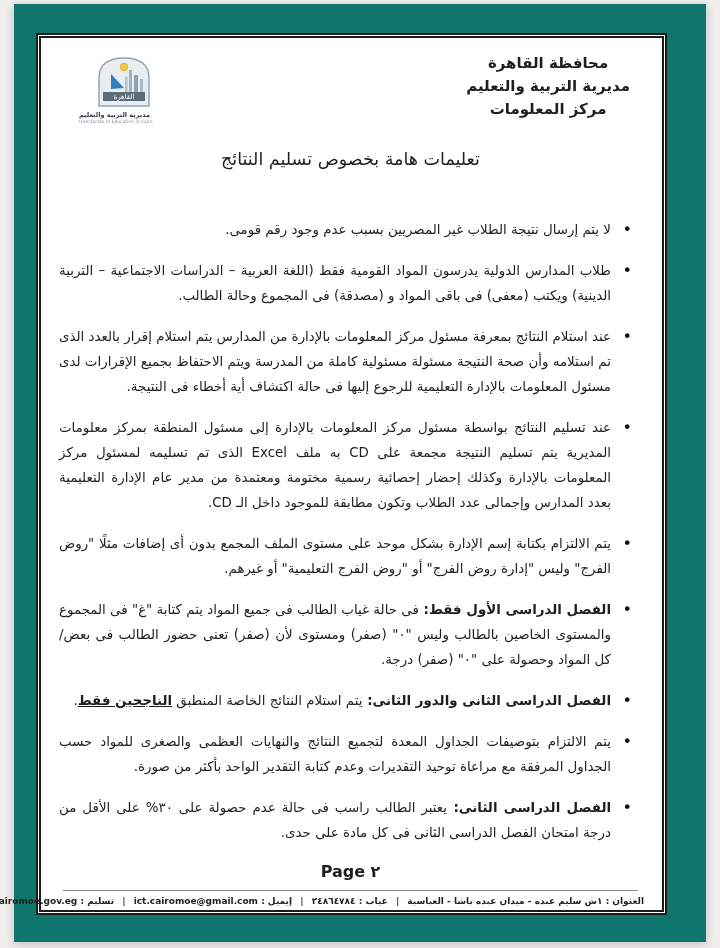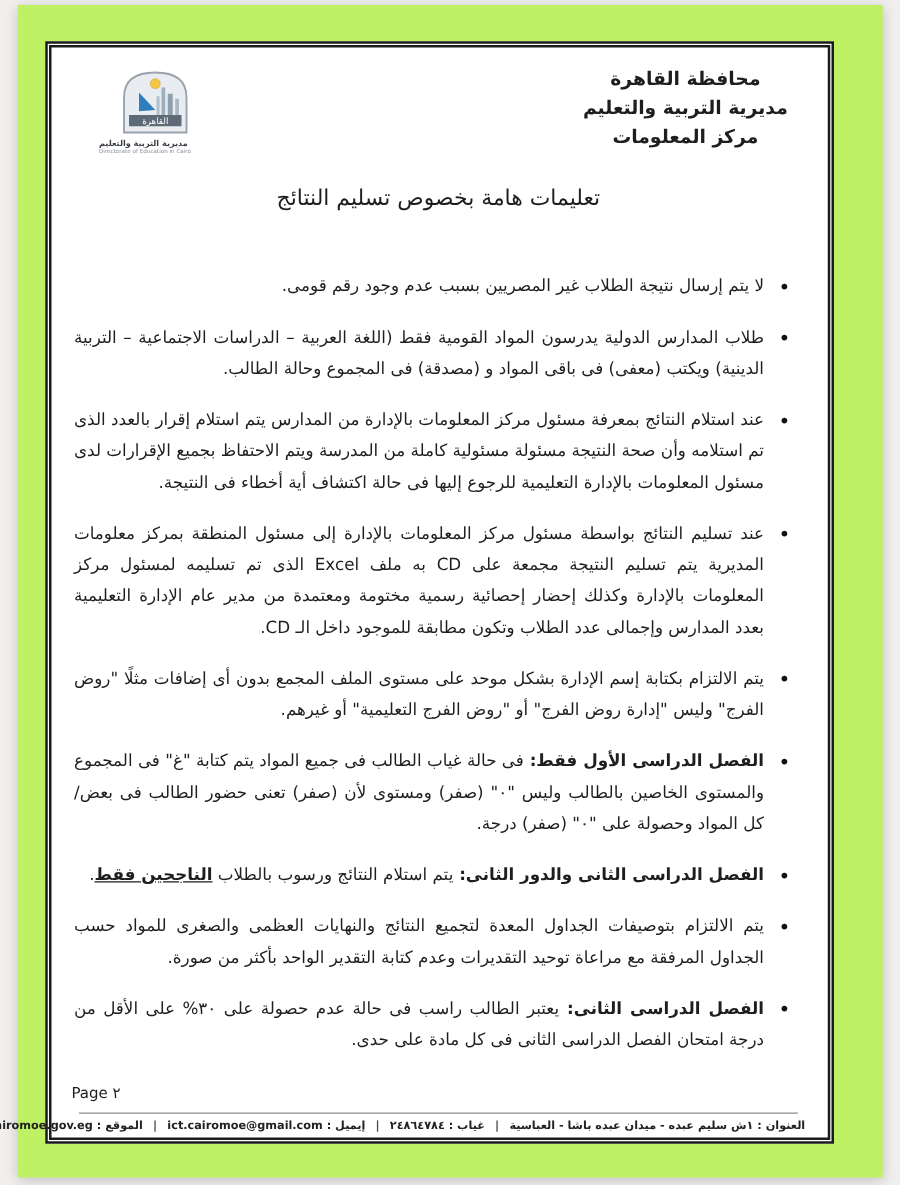--- a/index.html
+++ b/index.html
@@ -5,21 +5,21 @@
   html,body{margin:0;padding:0;}
   body{
     width:720px;height:948px;position:relative;
     background:#f0efed;
     font-family:"DejaVu Sans", sans-serif;
     color:#1e1e1e;
     overflow:hidden;
   }
   .paper{
     position:absolute;left:14px;top:4px;width:692px;height:938px;
-    background:#bef264;
+    background:#0f766e;
     box-shadow:0 2px 10px rgba(0,0,0,.20);
   }
   .frame{
     position:absolute;left:22px;top:29px;width:621px;height:872px;
     border:5px double #1b1b1b;
     background:#fff;
     display:flex;flex-direction:column;
   }
   .inner{flex:1;padding:12px 18px 4px 16px;display:flex;flex-direction:column;}
   
@@ -39,21 +39,21 @@
     text-align:justify;
     margin-top:16px;
   }
   ul.blist li::before{
     content:"•";position:absolute;right:6px;top:0;
     font-size:16px;line-height:25px;color:#111;
   }
   ul.blist b{font-weight:bold;}
   .u{font-weight:bold;text-decoration:underline;}
   
-  .pageline{text-align:left;font-size:12px;font-weight:normal;margin-top:4px;}
+  .pageline{text-align:center;font-size:16px;font-weight:bold;margin-top:4px;}
   .sepline{border:0;border-top:1.5px solid #8d8d8d;margin:9px 6px 5px;}
   .footline{
     text-align:center;font-size:9px;font-weight:bold;color:#222;
     white-space:nowrap;letter-spacing:0;
   }
   .footline .sep{margin:0 5px;color:#444;}
   .spacer{flex:1;}
 </style>
 </head>
 <body>
@@ -87,40 +87,40 @@
 
       <div class="doc-title">تعليمات هامة بخصوص تسليم النتائج</div>
 
       <ul class="blist">
         <li><b></b><span>لا يتم إرسال نتيجة الطلاب غير المصريين بسبب عدم وجود رقم قومى.</span></li>
         <li><b></b><span>طلاب المدارس الدولية يدرسون المواد القومية فقط (اللغة العربية – الدراسات الاجتماعية – التربية الدينية) ويكتب (معفى) فى باقى المواد و (مصدقة) فى المجموع وحالة الطالب.</span></li>
         <li><b></b><span>عند استلام النتائج بمعرفة مسئول مركز المعلومات بالإدارة من المدارس يتم استلام إقرار بالعدد الذى تم استلامه وأن صحة النتيجة مسئولة مسئولية كاملة من المدرسة ويتم الاحتفاظ بجميع الإقرارات لدى مسئول المعلومات بالإدارة التعليمية للرجوع إليها فى حالة اكتشاف أية أخطاء فى النتيجة.</span></li>
         <li><b></b><span>عند تسليم النتائج بواسطة مسئول مركز المعلومات بالإدارة إلى مسئول المنطقة بمركز معلومات المديرية يتم تسليم النتيجة مجمعة على CD به ملف Excel الذى تم تسليمه لمسئول مركز المعلومات بالإدارة وكذلك إحضار إحصائية رسمية مختومة ومعتمدة من مدير عام الإدارة التعليمية بعدد المدارس وإجمالى عدد الطلاب وتكون مطابقة للموجود داخل الـ CD.</span></li>
         <li><b></b><span>يتم الالتزام بكتابة إسم الإدارة بشكل موحد على مستوى الملف المجمع بدون أى إضافات مثلًا "روض الفرج" وليس "إدارة روض الفرج" أو "روض الفرج التعليمية" أو غيرهم.</span></li>
         <li><b>الفصل الدراسى الأول فقط: </b><span>فى حالة غياب الطالب فى جميع المواد يتم كتابة "غ" فى المجموع والمستوى الخاصين بالطالب وليس "٠" (صفر) ومستوى لأن (صفر) تعنى حضور الطالب فى بعض/كل المواد وحصولة على "٠" (صفر) درجة.</span></li>
-        <li><b>الفصل الدراسى الثانى والدور الثانى: </b><span>يتم استلام النتائج ورسوب بالطلاب </span><span class="u">الناجحين فقط</span><span>.</span></li>
+        <li><b>الفصل الدراسى الثانى والدور الثانى: </b><span>يتم استلام النتائج الخاصة المنطبق </span><span class="u">الناجحين فقط</span><span>.</span></li>
         <li><b></b><span>يتم الالتزام بتوصيفات الجداول المعدة لتجميع النتائج والنهايات العظمى والصغرى للمواد حسب الجداول المرفقة مع مراعاة توحيد التقديرات وعدم كتابة التقدير الواحد بأكثر من صورة.</span></li>
         <li><b>الفصل الدراسى الثانى: </b><span>يعتبر الطالب راسب فى حالة عدم حصولة على ٣٠% على الأقل من درجة امتحان الفصل الدراسى الثانى فى كل مادة على حدى.</span></li>
       </ul>
 
       <div class="spacer"></div>
 
       <div class="pageline"><span dir="ltr"><span>Page</span> <span>٢</span></span></div>
 
       <hr class="sepline">
 
       <div class="footline">
         <span>العنوان :</span>
         <span>١ش سليم عبده - ميدان عبده باشا - العباسية</span>
         <span class="sep">|</span>
         <span>غياب :</span>
         <span>٢٤٨٦٤٧٨٤</span>
         <span class="sep">|</span>
         <span>إيميل :</span>
         <span dir="ltr">ict.cairomoe@gmail.com</span>
         <span class="sep">|</span>
-        <span>الموقع :</span>
+        <span>تسليم :</span>
         <span dir="ltr">www.cairomoe.gov.eg</span>
       </div>
 
     </div>
   </div>
 </div>
 
 </body></html>

